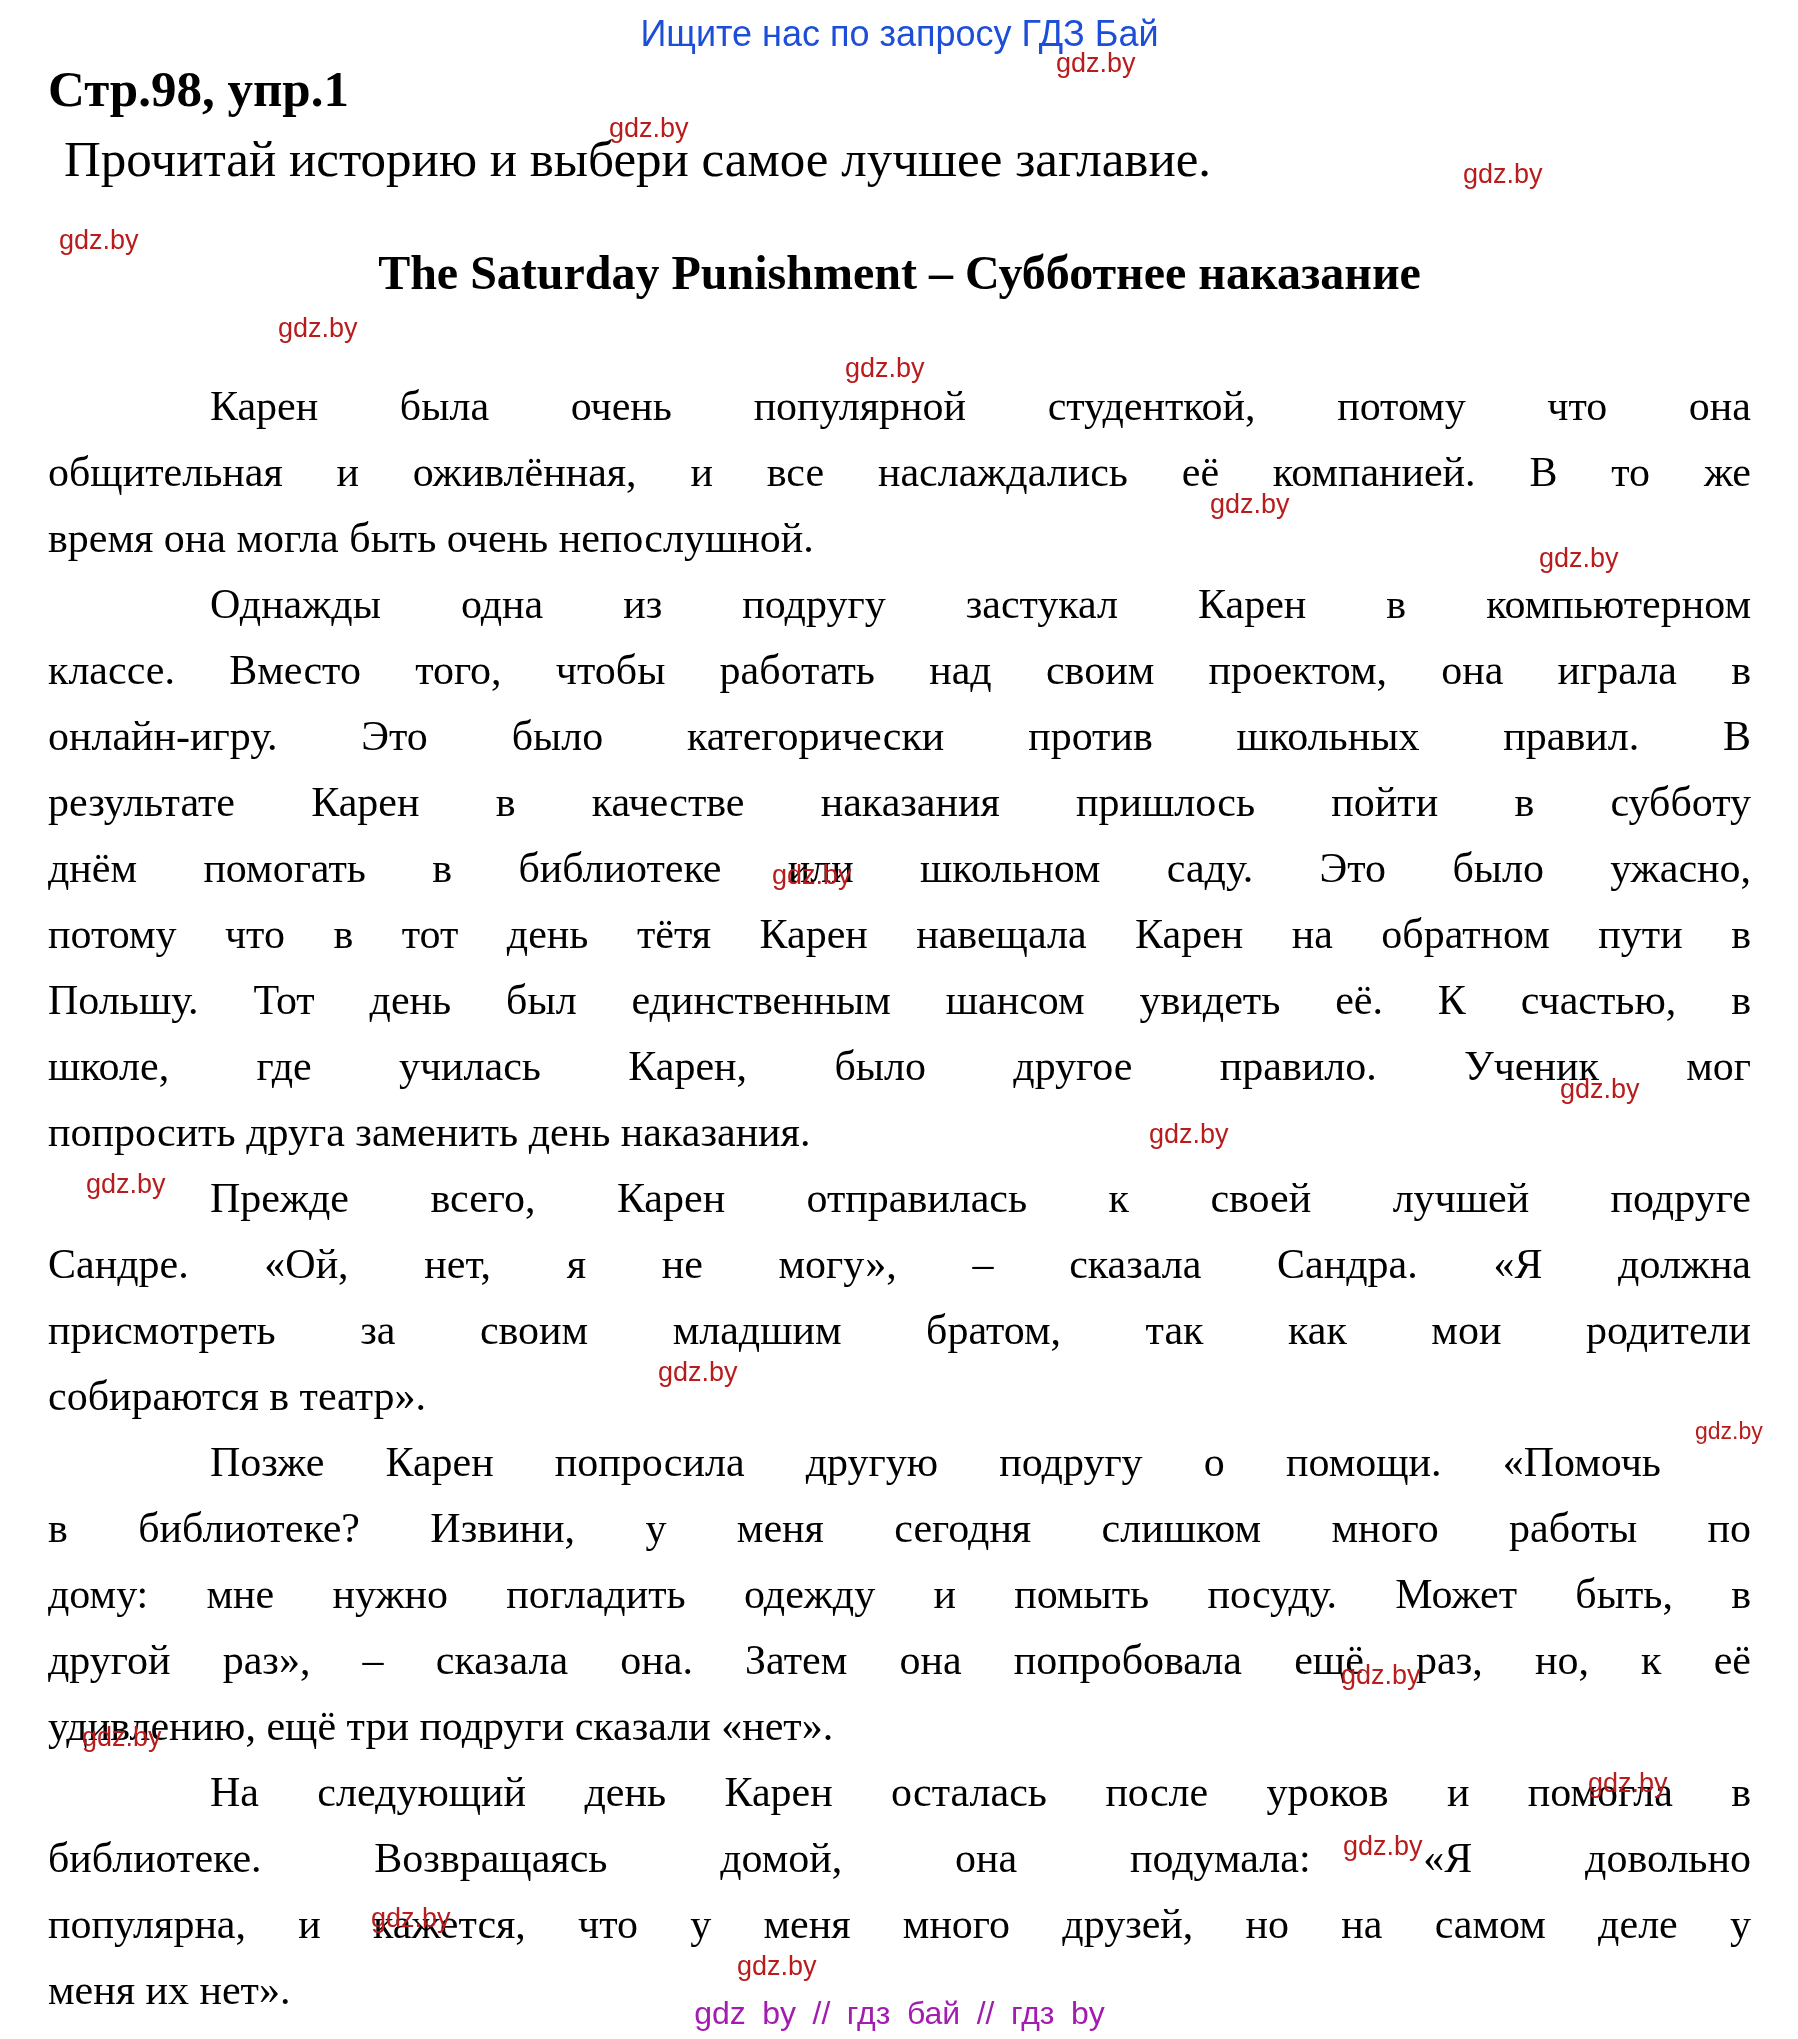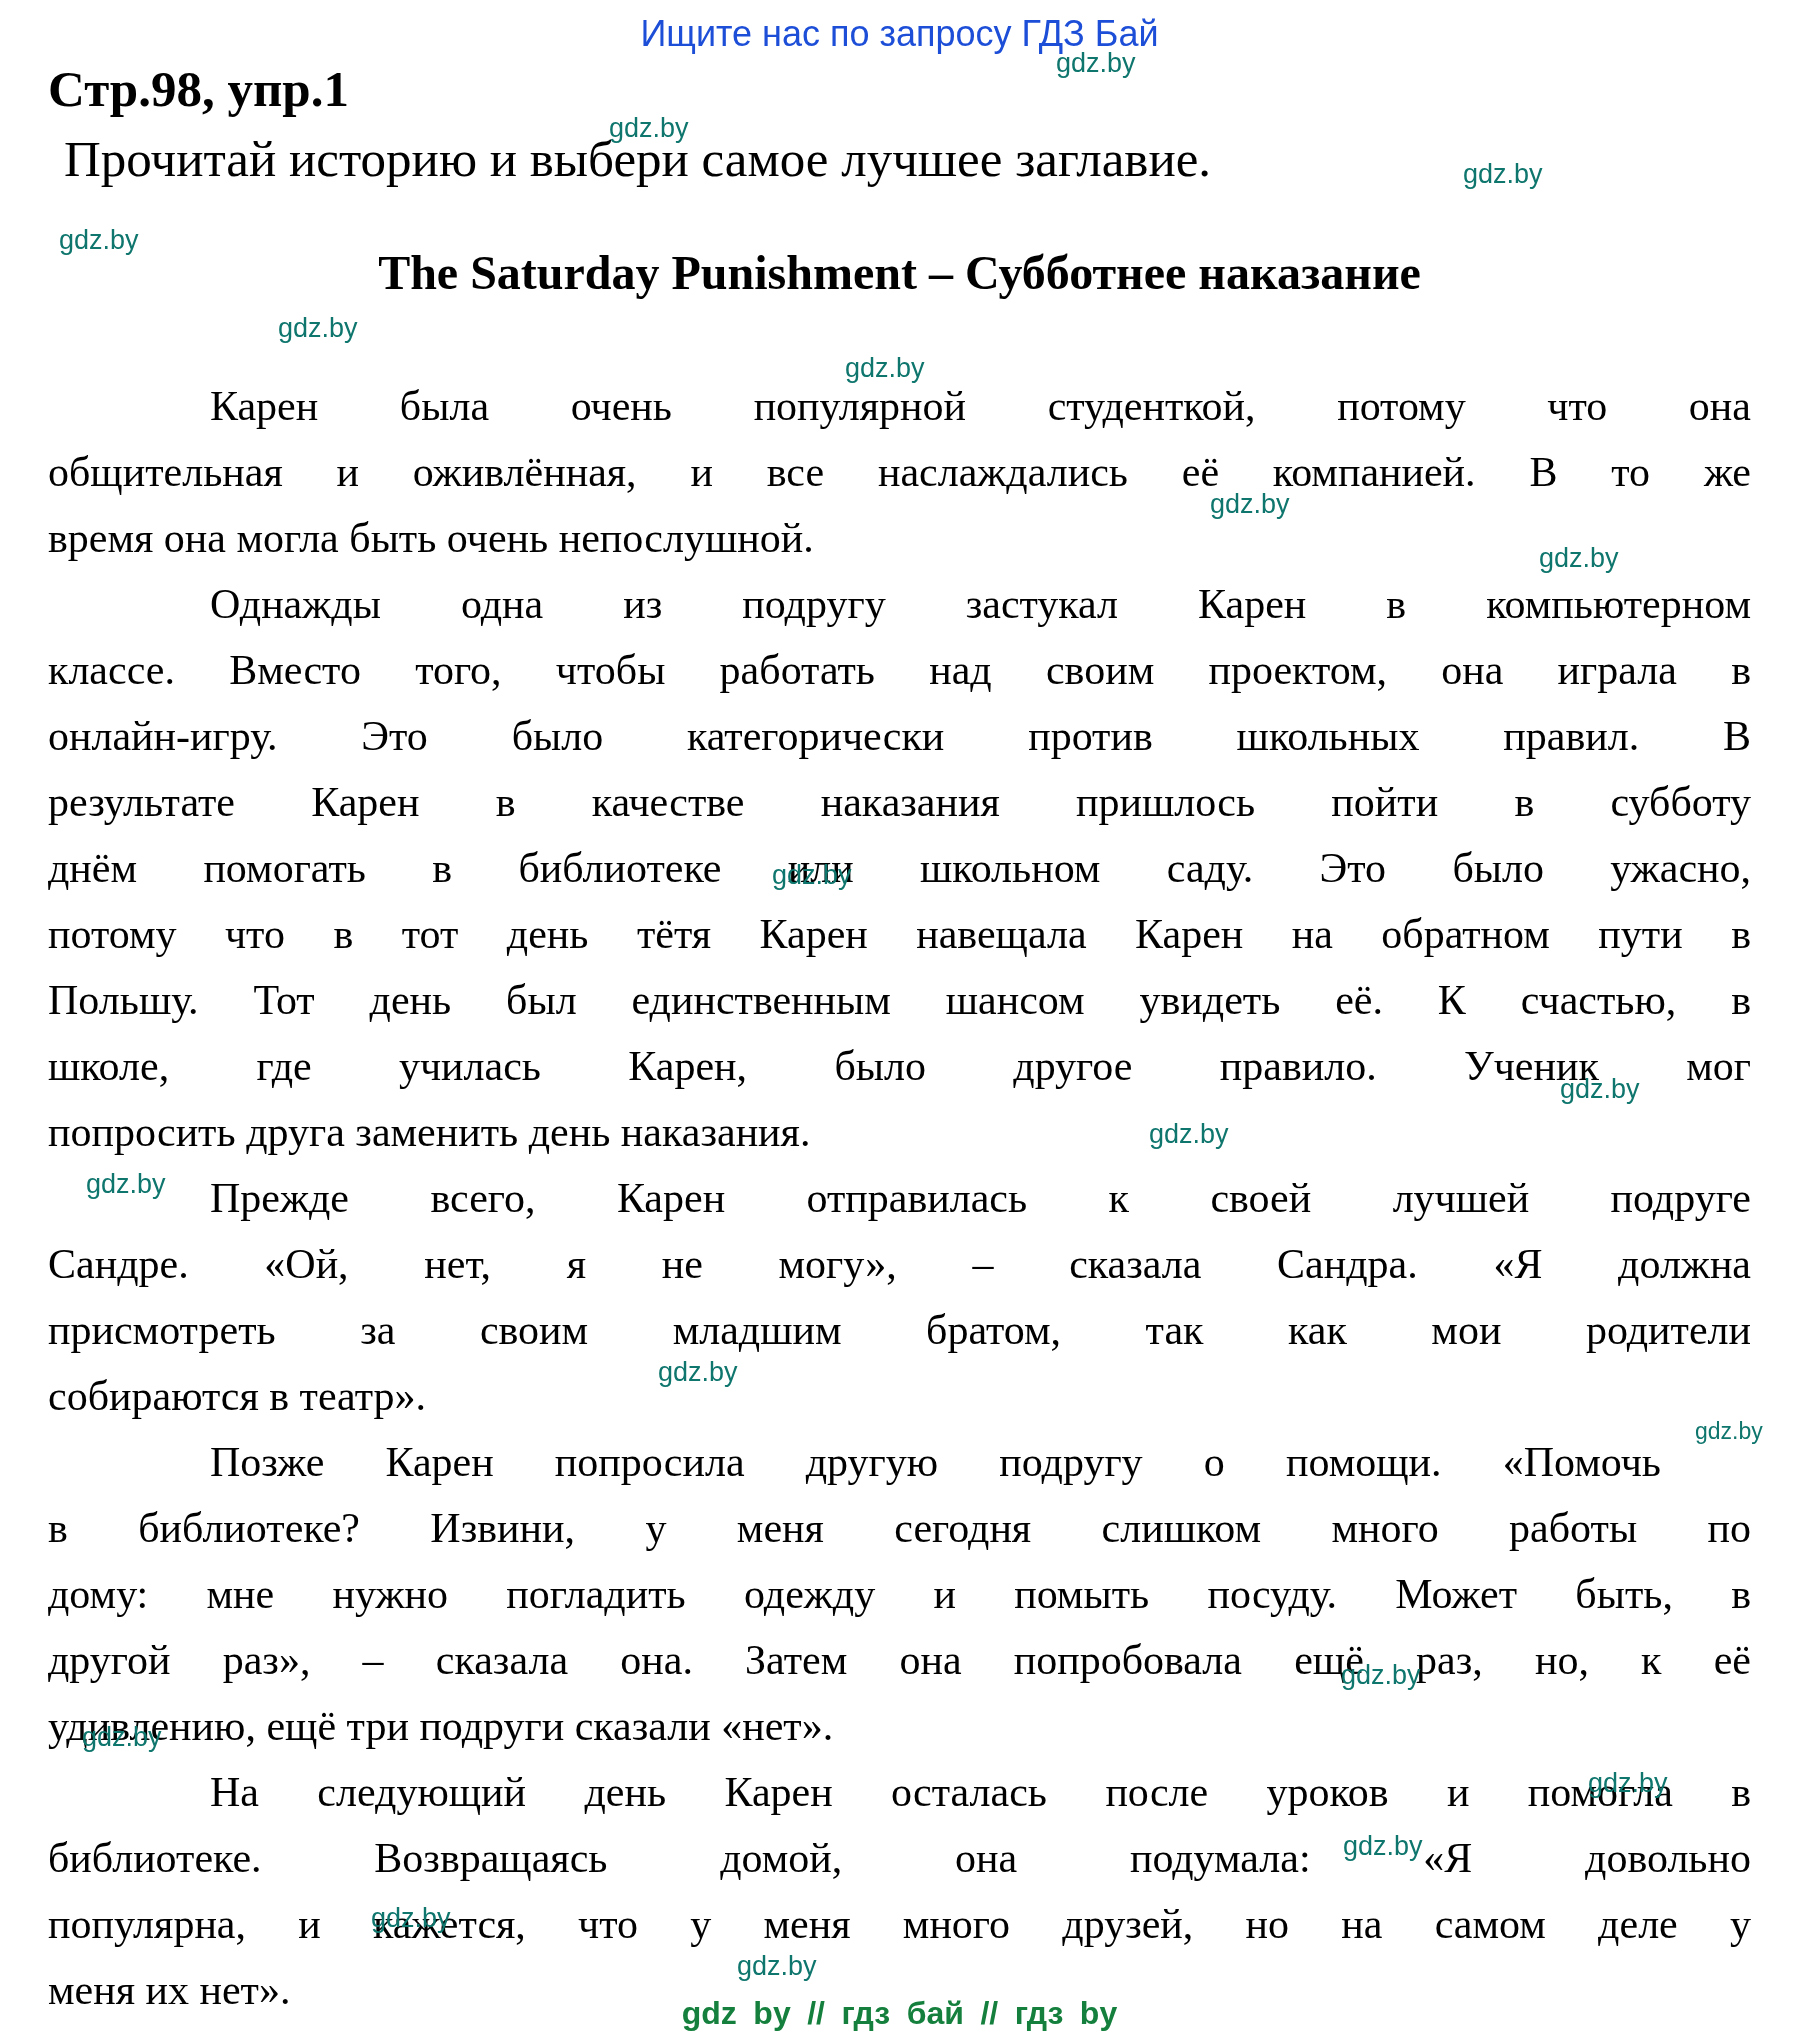--- a/index.html
+++ b/index.html
@@ -72,21 +72,21 @@
   }
   .line.first { text-indent: 162px; }
   .line.last  { text-align-last: left; }
   
   .para:nth-child(4) .line.first { padding-right: 90px; }
   .watermark {
     position: absolute;
     font-family: "Liberation Sans", sans-serif;
     font-size: 27px;
     line-height: 28.5px;
-    color: #0f766e;
+    color: #b91c1c;
     white-space: nowrap;
   }
   .watermark.small { font-size: 23px; line-height: 25px; }
   .footer {
     position: absolute;
     top: 1994px;
     left: 0;
     width: 100%;
     text-align: center;
     font-family: "Liberation Sans", sans-serif;
@@ -162,16 +162,16 @@
       <span class="watermark" style="left: 658px; top: 1358px;">gdz.by</span>
       <span class="watermark small" style="left: 1695px; top: 1419px;">gdz.by</span>
       <span class="watermark" style="left: 1341px; top: 1661px;">gdz.by</span>
       <span class="watermark" style="left: 82px; top: 1723px;">gdz.by</span>
       <span class="watermark" style="left: 1588px; top: 1769px;">gdz.by</span>
       <span class="watermark" style="left: 1343px; top: 1832px;">gdz.by</span>
       <span class="watermark" style="left: 371px; top: 1904px;">gdz.by</span>
       <span class="watermark" style="left: 737px; top: 1952px;">gdz.by</span>
     </div>
 
-  <div class="footer" style="color: #15803d; font-weight: bold;">gdz by // гдз бай // гдз by</div>
+  <div class="footer" style="color: #a21caf;">gdz by // гдз бай // гдз by</div>
 
 </div>
 
 
 </body></html>

